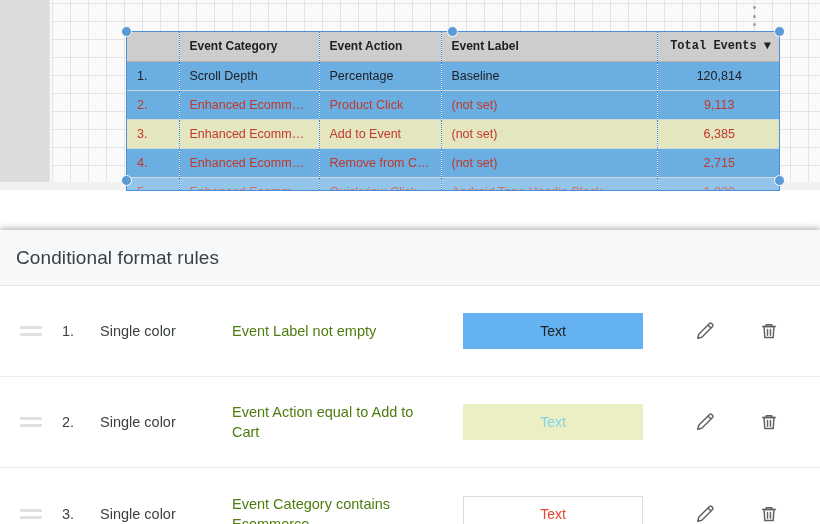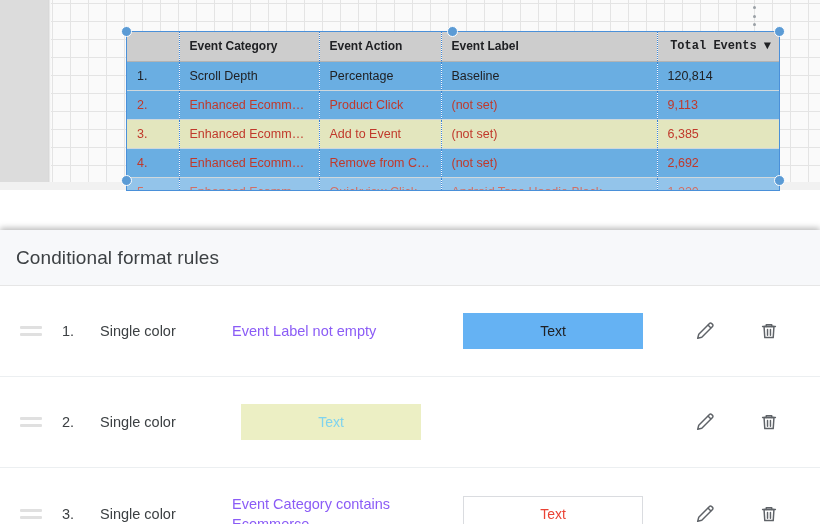--- a/index.html
+++ b/index.html
@@ -77,21 +77,21 @@
     background: #cdcdcd; color: #202124; font-weight: bold; font-size: 12px;
     border-bottom: 1px solid #b3b3b3;
     border-right: 1px dotted #3b82d0;
     text-align: left;
   }
   table.rep thead th:last-child { border-right: none; text-align: right; font-family: Liberation Mono, monospace; }
   table.rep tbody td {
     border-bottom: 1px solid #cfd8dc;
     border-right: 1px dotted #3b82d0;
   }
-  table.rep tbody td:last-child { border-right: none; text-align: left; }
+  table.rep tbody td:last-child { border-right: none; text-align: center; }
   .col-idx { width: 52px; }
   .col-cat { width: 140px; }
   .col-act { width: 122px; }
   .col-lab { width: 216px; }
   .col-tot { width: 124px; }
 
   tr.row-blue td { background: #6aaee2; color: #202124; }
   tr.row-yellow td { background: #e3e6be; color: #202124; }
   tr.red-text td { color: #c0392b; }
   tr.row-partial td { border-bottom: none; }
@@ -124,21 +124,21 @@
     width: 26px; flex: 0 0 26px;
     display: flex; flex-direction: column; gap: 4px; align-items: center;
     cursor: grab;
   }
   .drag-handle i { display:block; width: 22px; height: 3px; background: #e0e0e0; border-radius: 1px; }
   .rule-num {
     flex: 0 0 56px; font-size: 14.5px; color: #3c4043; padding-left: 18px;
   }
   .rule-type { flex: 0 0 132px; font-size: 14.5px; color: #3c4043; }
   .rule-cond {
-    flex: 0 0 222px; font-size: 14.5px; color: #8b5cf6; line-height: 20px;
+    flex: 0 0 222px; font-size: 14.5px; color: #4d7c0f; line-height: 20px;
     padding-right: 12px;
   }
   .swatch-wrap { flex: 0 0 198px; display: flex; justify-content: center; }
   .swatch {
     width: 180px; height: 36px; display: flex; align-items: center; justify-content: center;
     font-size: 14px;
   }
   .rule-actions { flex: 1 1 auto; display: flex; align-items: center; justify-content: flex-end; gap: 38px; padding-right: 20px; }
   .icon-btn {
     width: 26px; height: 26px; display: flex; align-items: center; justify-content: center;
@@ -208,21 +208,21 @@
           <td>Enhanced Ecommerce</td>
           <td>Add to Event</td>
           <td>(not set)</td>
           <td>6,385</td>
         </tr>
         <tr class="row-blue red-text">
           <td>4.</td>
           <td>Enhanced Ecommerce</td>
           <td>Remove from Cart</td>
           <td>(not set)</td>
-          <td>2,692</td>
+          <td>2,715</td>
         </tr>
         <tr class="row-blue red-text row-partial">
           <td>5.</td>
           <td>Enhanced Ecommerce</td>
           <td>Quickview Click</td>
           <td>Android Tone Hoodie Black</td>
           <td>1,220</td>
         </tr>
       </tbody>
     </table>
@@ -264,20 +264,21 @@
         </div>
       </div>
 
       <div class="rule-row">
         <div class="drag-handle">
           <i></i>
           <i></i>
         </div>
         <div class="rule-num">2.</div>
         <div class="rule-type">Single color</div>
+        <div class="rule-cond">Event Action equal to Add to Cart</div>
         <div class="swatch-wrap">
           <div class="swatch" style="background: rgb(236, 239, 196); color: rgb(127, 211, 238); border: none;">Text</div>
         </div>
         <div class="rule-actions">
           <button class="icon-btn">
             <svg width="22" height="22" viewBox="0 0 24 24" fill="none" stroke="#5f6368" stroke-width="1.6" stroke-linecap="round" stroke-linejoin="round">
               <path d="M4 20l4.5-1.2L20.2 7.1a1.6 1.6 0 0 0 0-2.3l-1-1a1.6 1.6 0 0 0-2.3 0L5.2 15.5z"></path>
               <path d="M15.5 5.8l2.7 2.7"></path>
             </svg>
           </button>

